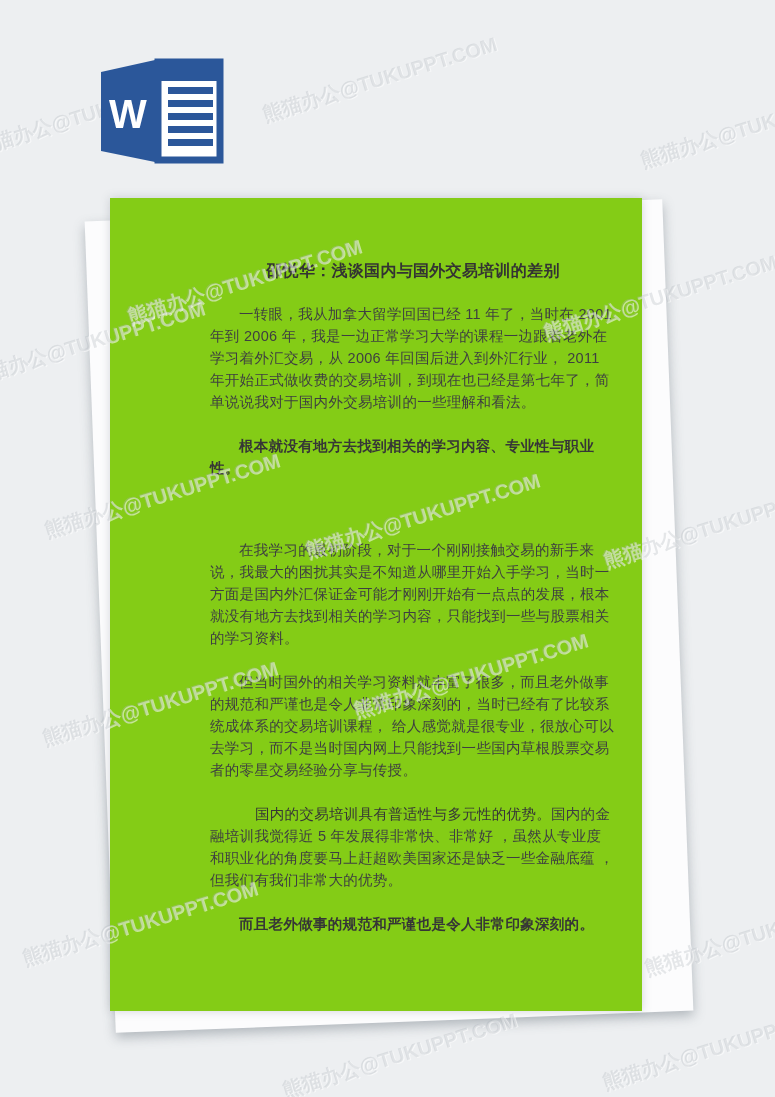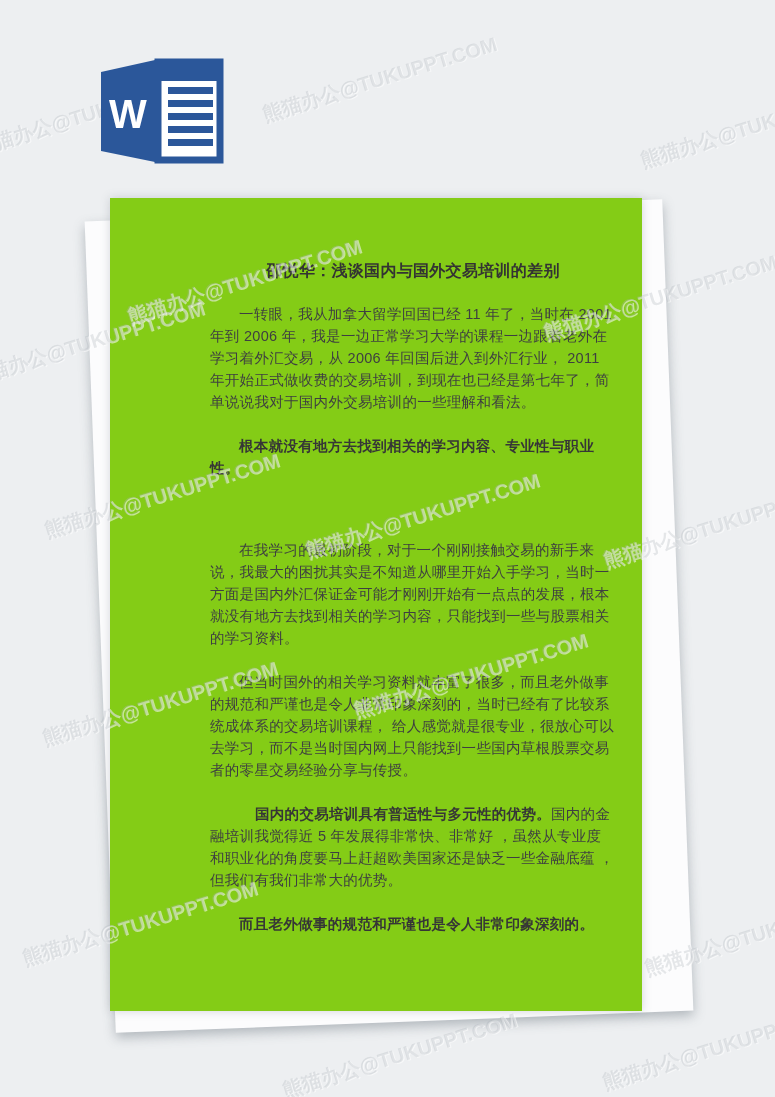--- a/index.html
+++ b/index.html
@@ -38,21 +38,21 @@
     letter-spacing:.3px;
   }
   .doc-title{
     font-size:16px;font-weight:700;color:#333;
     text-align:center;margin:0 0 21px 0;
   }
   .p{margin:0 0 22px 0;text-indent:2em;}
   .p.bold{font-weight:700;color:#363636;}
   .p.signature{margin-top:-20px;}
   .p.big-gap{margin-top:60px;}
-  .lead{font-weight:700;color:#363636;padding-left:16px;}
+  .lead{font-weight:400;color:#363636;padding-left:16px;}
   
   .wm{
     position:absolute;z-index:3;white-space:nowrap;
     font-weight:700;font-size:20px;color:rgba(172,178,186,.30);
     text-shadow:1px 1px 0 rgba(255,255,255,.55);
     transform:rotate(-17deg);pointer-events:none;
   }
   .w1{left:-30px;top:100px;}  .w2{left:258px;top:66px;}
   .w3{left:636px;top:112px;}  .w4{left:-35px;top:330px;}
   .w5{left:122px;top:268px;}  .w6{left:538px;top:284px;}

